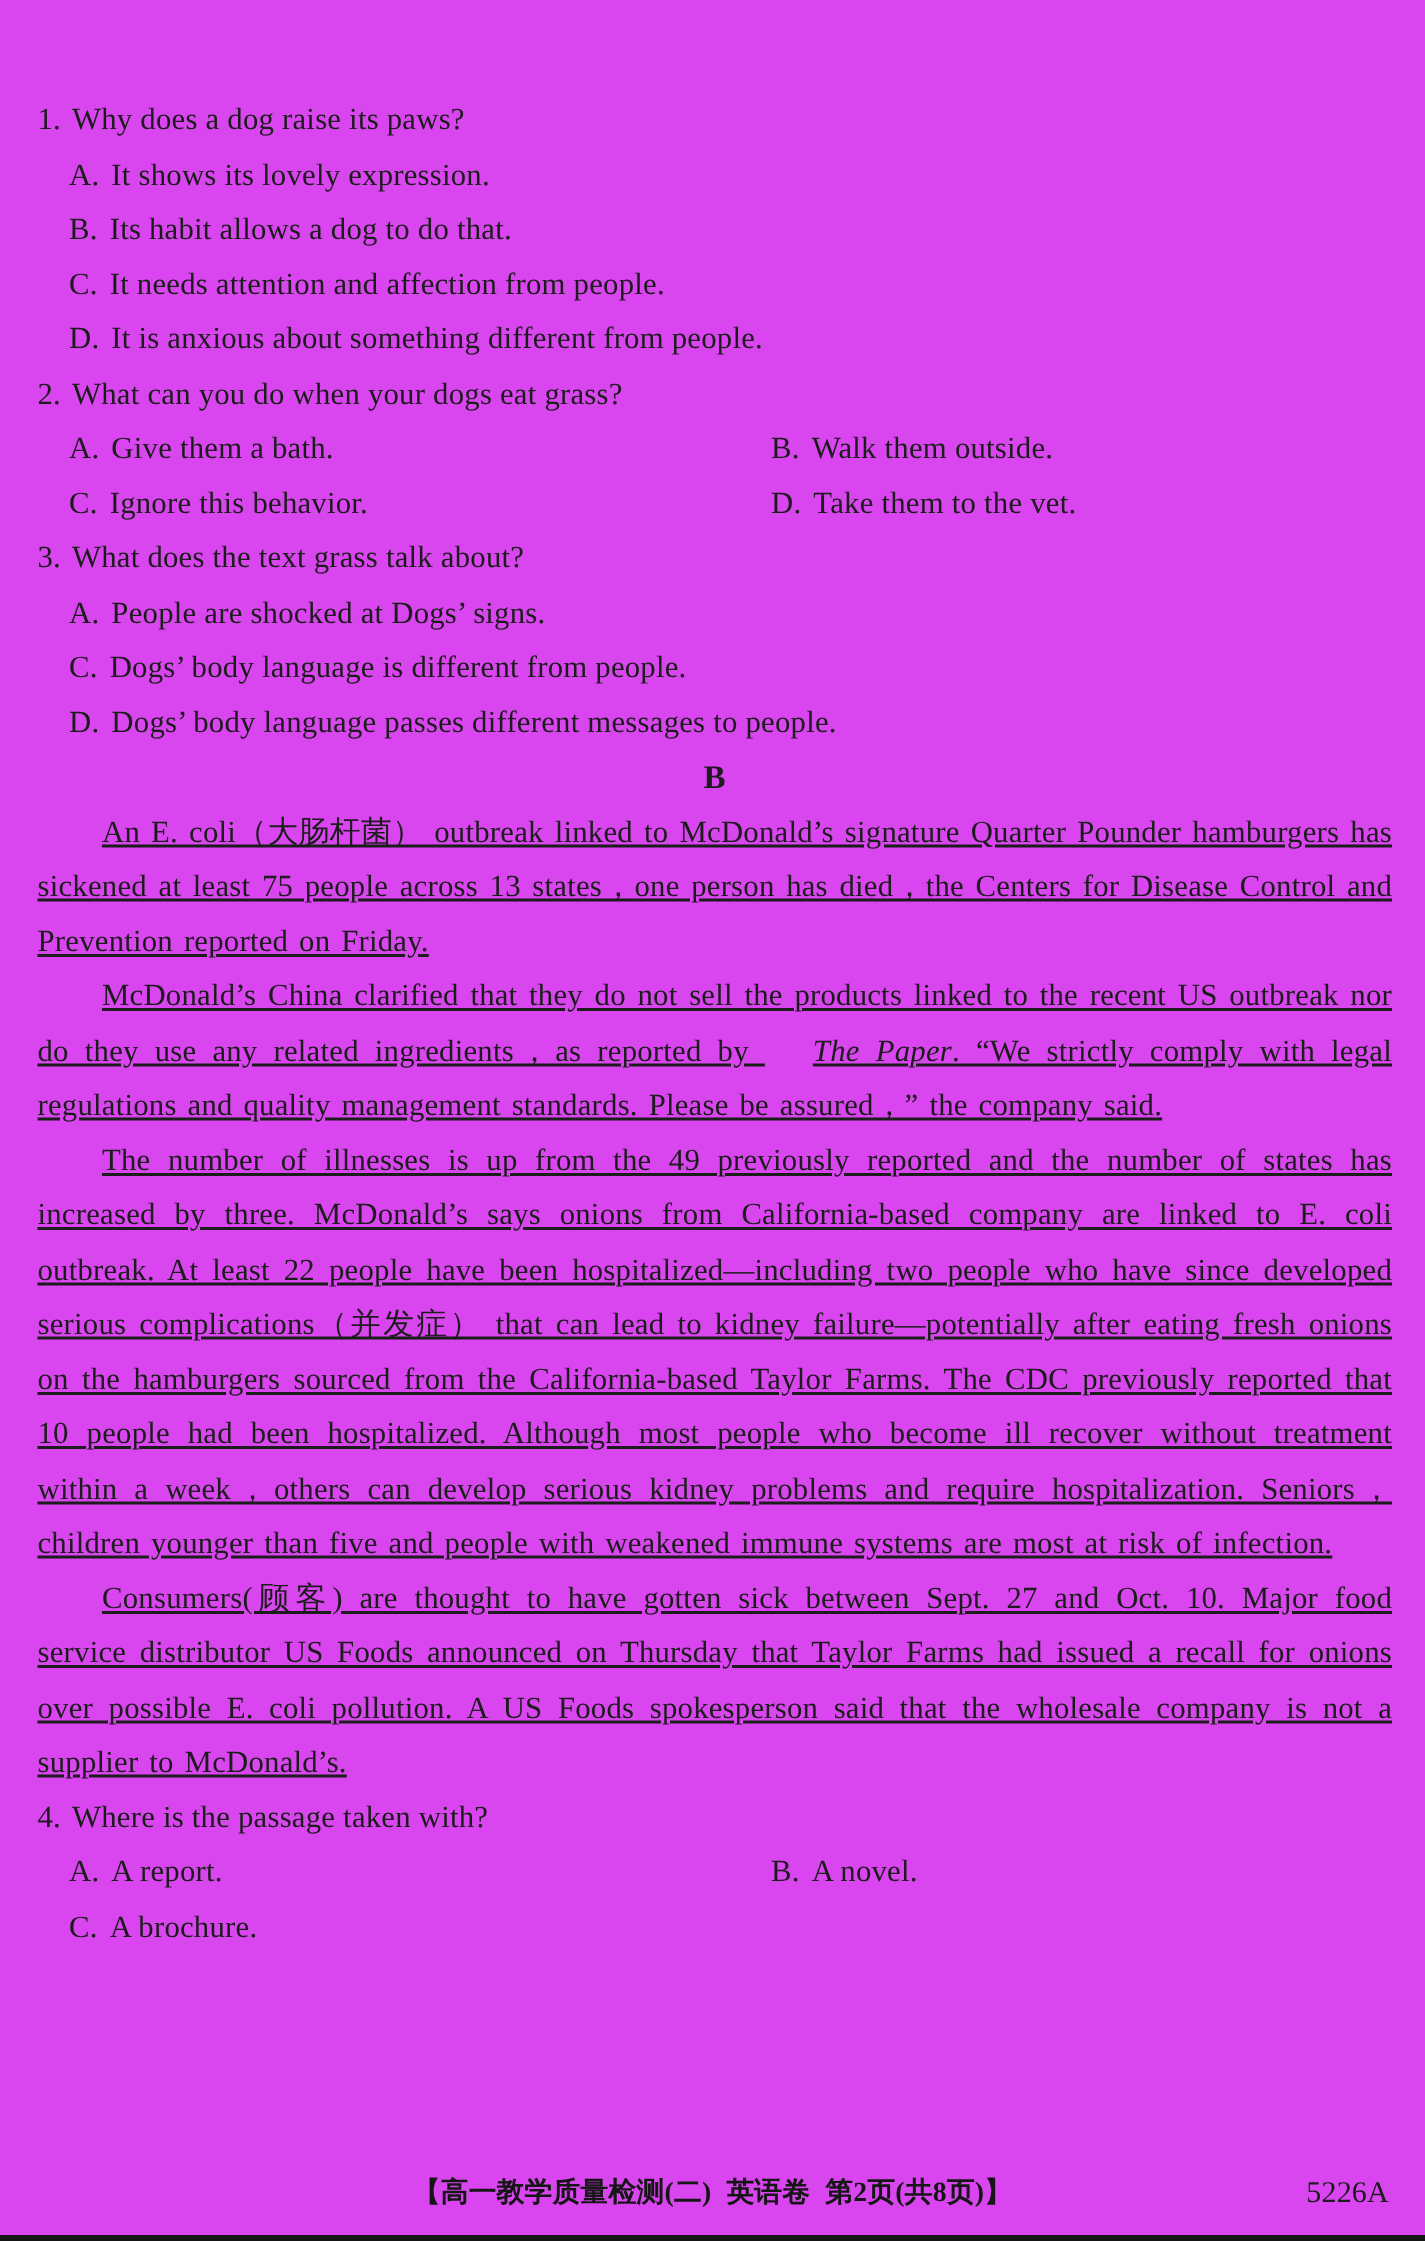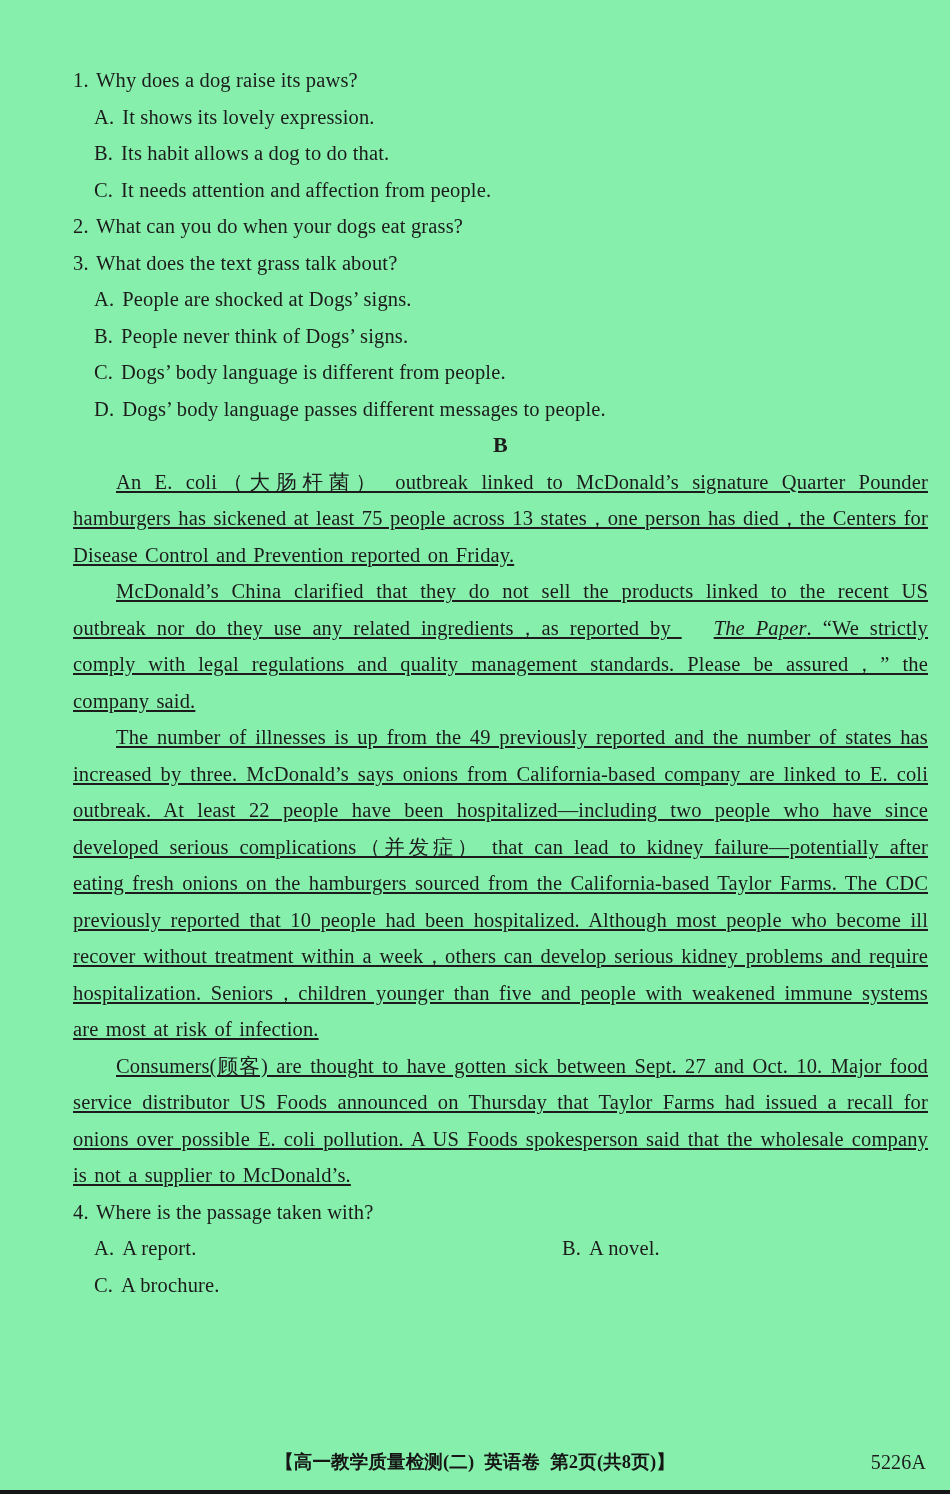--- a/index.html
+++ b/index.html
@@ -5,27 +5,26 @@
   * { margin: 0; padding: 0; box-sizing: border-box; }
   html, body { width: 950px; }
   body {
     background: #e8e8e6;
     font-family: "Liberation Serif", "DejaVu Serif", serif;
   }
   .page {
     position: relative;
     width: 950px;
     height: 1494px;
-    background: #86efac;
+    background: #d946ef;
     color: #1c1c1c;
     font-size: 20.5px;
     line-height: 36.5px;
     letter-spacing: 0.15px;
     overflow: hidden;
-    padding-left: 48px;
   }
   .content {
     padding: 62px 22px 0 25px;
   }
   
   .question { }
   .stem { }
   .qnum { display: inline-block; min-width: 16px; margin-right: 7px; }
   .opt { padding-left: 21px; }
   .opt-label { margin-right: 8px; }
@@ -97,37 +96,51 @@
       </div>
       <div class="opt">
         <span class="opt-label">A.</span><span>It shows its lovely expression.</span>
       </div>
       <div class="opt">
         <span class="opt-label">B.</span><span>Its habit allows a dog to do that.</span>
       </div>
       <div class="opt">
         <span class="opt-label">C.</span><span>It needs attention and affection from people.</span>
       </div>
+      <div class="opt">
+        <span class="opt-label">D.</span><span>It is anxious about something different from people.</span>
+      </div>
     </div>
 
     <div class="question">
       <div class="stem">
         <span class="qnum">2.</span><span>What can you do when your dogs eat grass?</span>
+      </div>
+      <div class="opt-grid">
+        <div class="opt">
+          <span class="opt-label">A.</span><span>Give them a bath.</span>
+        </div>
+        <div class="opt">
+          <span class="opt-label">B.</span><span>Walk them outside.</span>
+        </div>
+        <div class="opt">
+          <span class="opt-label">C.</span><span>Ignore this behavior.</span>
+        </div>
+        <div class="opt">
+          <span class="opt-label">D.</span><span>Take them to the vet.</span>
+        </div>
       </div>
     </div>
 
     <div class="question">
       <div class="stem">
         <span class="qnum">3.</span><span>What does the text grass talk about?</span>
       </div>
       <div class="opt">
         <span class="opt-label">A.</span><span>People are shocked at Dogs’ signs.</span>
-      </div>
-      <div class="opt">
-        <span class="opt-label">B.</span><span>People never think of Dogs’ signs.</span>
       </div>
       <div class="opt">
         <span class="opt-label">C.</span><span>Dogs’ body language is different from people.</span>
       </div>
       <div class="opt">
         <span class="opt-label">D.</span><span>Dogs’ body language passes different messages to people.</span>
       </div>
     </div>
 
     <div class="section-label">B</div>

